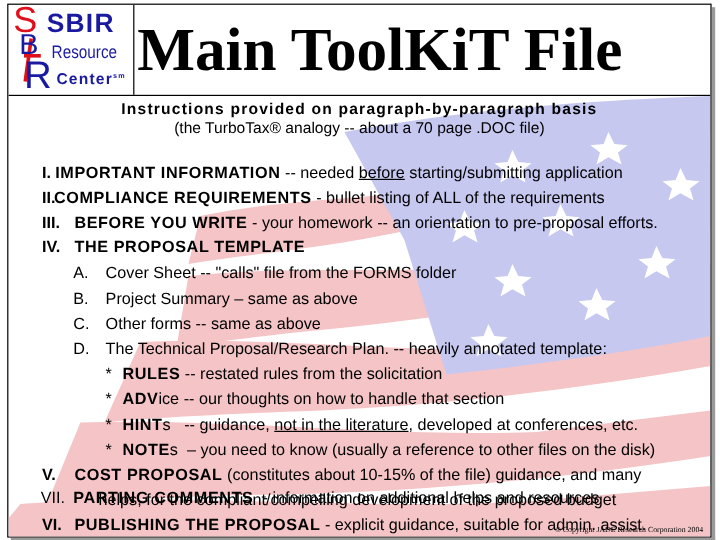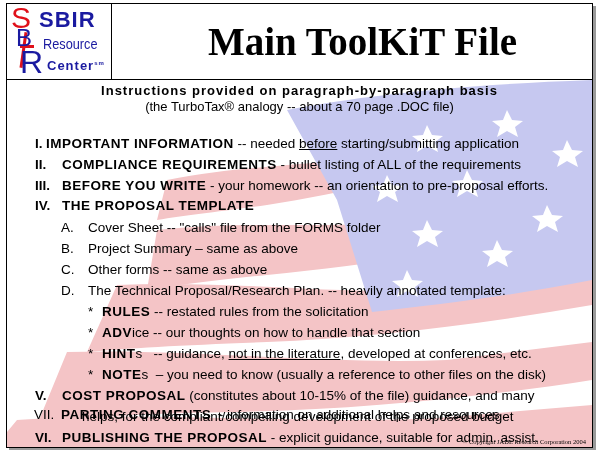--- a/index.html
+++ b/index.html
@@ -11,21 +11,21 @@
     .logo-box { position:absolute; left:0; top:0; width:104px; height:75px; border-right:1px solid #000; }
     .logo-S { position:absolute; left:4px; top:-1px; font-size:30px; color:#e0101a; font-family:"Liberation Sans", sans-serif; line-height:30px; }
     .logo-B { position:absolute; left:9px; top:21px; font-size:24px; color:#1a1aa0; line-height:26px; }
     .logo-R { position:absolute; left:13px; top:42px; font-size:32px; color:#1a1aa0; line-height:32px; }
     .logo-redline { position:absolute; left:15px; top:28px; width:3px; height:36px; background:#e0101a; transform:rotate(8deg); }
     .logo-redbar { position:absolute; left:13px; top:41px; width:14px; height:3px; background:#e0101a; }
     .logo-sbir { position:absolute; left:32px; top:3px; font-size:22px; font-weight:bold; color:#1a1aa0; letter-spacing:1px; }
     .logo-resource { position:absolute; left:36px; top:31px; font-size:15px; color:#1a1aa0; transform:scaleX(0.85); transform-origin:left; }
     .logo-center { position:absolute; left:40px; top:54px; font-size:13px; font-weight:bold; color:#1a1aa0; letter-spacing:1px; }
     .logo-tm { font-size:6px; vertical-align:super; }
-    .title { position:absolute; left:104px; top:0; width:411px; height:75px; display:flex; align-items:center; justify-content:center; font-family:"Liberation Serif", serif; font-weight:bold; font-size:39px;padding-left:46px; }
+    .title { position:absolute; left:104px; top:0; width:411px; height:75px; display:flex; align-items:center; justify-content:center; font-family:"Liberation Serif", serif; font-weight:bold; font-size:51px; }
     .flag { position:absolute; left:0; top:76px; width:585px; height:368px; }
     .content { position:absolute; left:0; top:76px; width:585px; height:368px; }
     .subhead { position:absolute; left:0; width:585px; text-align:center; }
     .sub1 { top:3px; font-weight:bold; font-size:13px; letter-spacing:1px; }
     .sub2 { top:19px; font-size:13px; }
     .line { position:absolute; font-size:13.5px; white-space:nowrap; }
     .num { position:absolute; font-weight:bold; }
     .b { font-weight:bold; letter-spacing:0.5px; }
     .u { text-decoration:underline; }
     .copyright { position:absolute; right:6px; bottom:2px; font-family:"Liberation Serif", serif; font-size:6.5px; }
@@ -76,21 +76,21 @@
   <div class="content">
     <div class="subhead sub1">Instructions provided on paragraph-by-paragraph basis</div>
     <div class="subhead sub2">(the TurboTax® analogy -- about a 70 page .DOC file)</div>
 
     <div class="line" style="left:28px; top:56px;">
       <span class="num" style="left:0">I.</span>
       <span style="margin-left:11px"><span class="b">IMPORTANT INFORMATION</span><span> -- needed </span><span class="u">before</span><span> starting/submitting application</span></span>
     </div>
     <div class="line" style="left:28px; top:77px;">
       <span class="num" style="left:0">II.</span>
-      <span style="margin-left:27px"><span class="b">COMPLIANCE REQUIREMENTS</span><span> - bullet listing of ALL of the requirements</span></span>
+      <span style="margin-left:10px"><span class="b">COMPLIANCE REQUIREMENTS</span><span> - bullet listing of ALL of the requirements</span></span>
     </div>
     <div class="line" style="left:28px; top:98px;">
       <span class="num" style="left:0">III.</span>
       <span style="margin-left:27px"><span class="b">BEFORE YOU WRITE</span><span> - your homework -- an orientation to pre-proposal efforts.</span></span>
     </div>
     <div class="line" style="left:28px; top:118px;">
       <span class="num" style="left:0">IV.</span>
       <span style="margin-left:27px" class="b">THE PROPOSAL TEMPLATE</span>
     </div>
 

